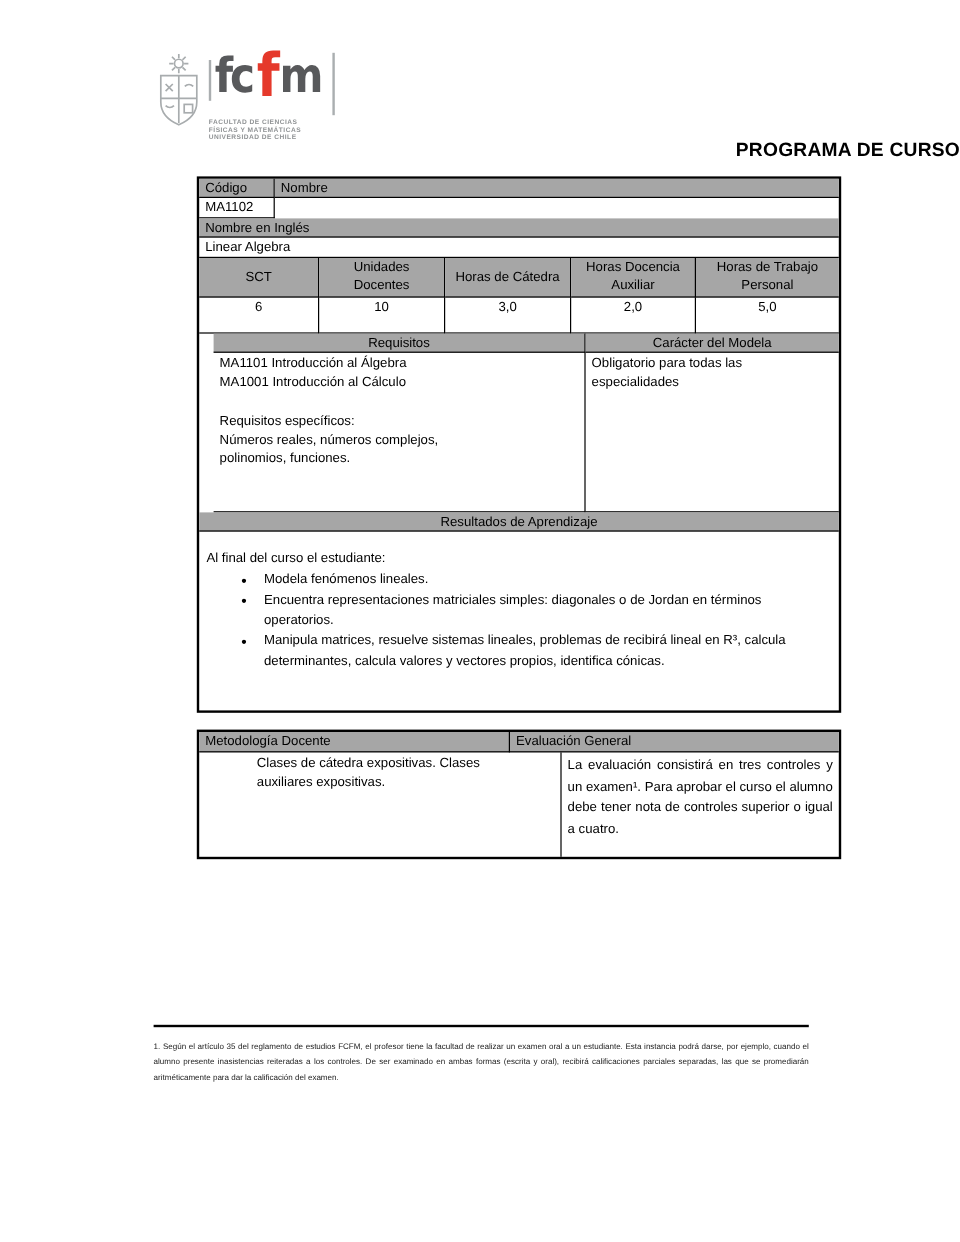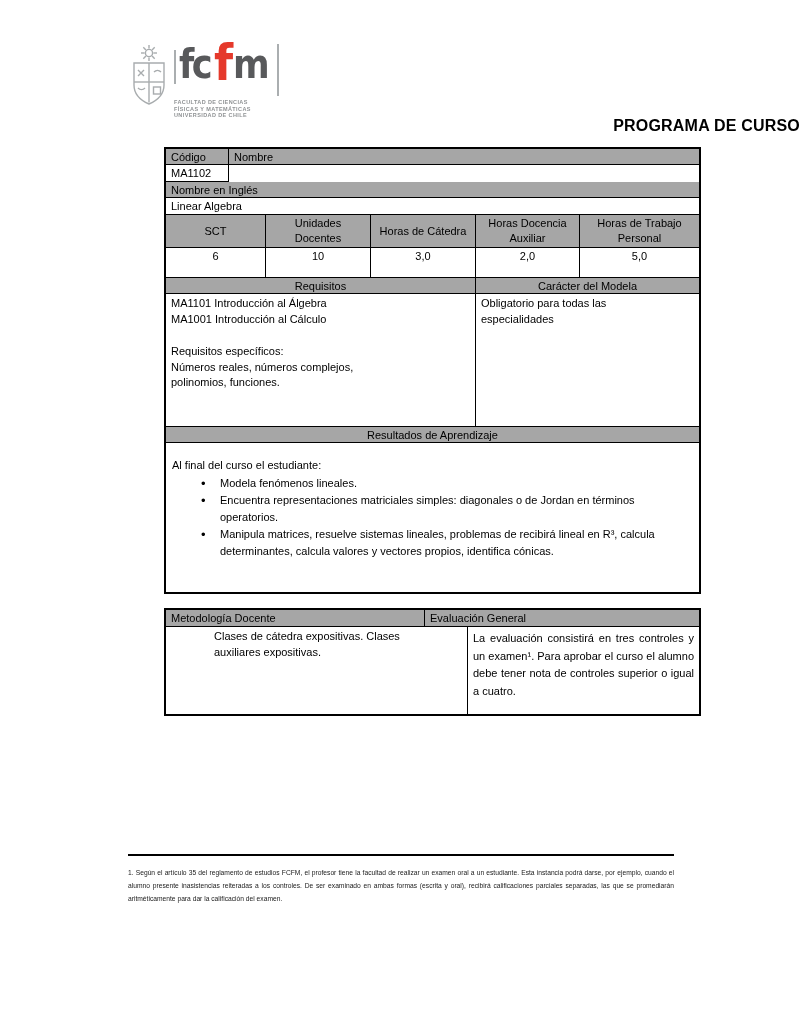--- a/index.html
+++ b/index.html
@@ -44,21 +44,21 @@
   
   .tbl {
     position:absolute; left:133px; width:537px;
     border:2px solid #000; background:#fff; font-size:11px;margin-left:31px;
   }
   .main-tbl { top:147px; }
   .meth-tbl { top:608px; }
   .row { display:grid; }
   .g2   { grid-template-columns:63px 1fr; }
   .g5   { grid-template-columns:100px 105px 105px 104px 1fr;border-radius:13px; }
-  .gReq { grid-template-columns:310px 1fr; }
+  .gReq { grid-template-columns:310px 1fr;padding-left:12px; }
   .gMet { grid-template-columns:259px 1fr; }
   .c { padding:0 5px; overflow:hidden; }
   .br { border-right:1.5px solid #000; }
   .bb { border-bottom:1.5px solid #000; }
   .gray { background:#a6a6a6; }
   .center { text-align:center; }
   .h16 { height:16px; } .h17 { height:17px; }
   .h16 .c, .h17 .c { line-height:15px; padding-top:1px; }
   .hdr5 { height:33px; }
   .hdr5 .c { display:flex; align-items:center; justify-content:center;

